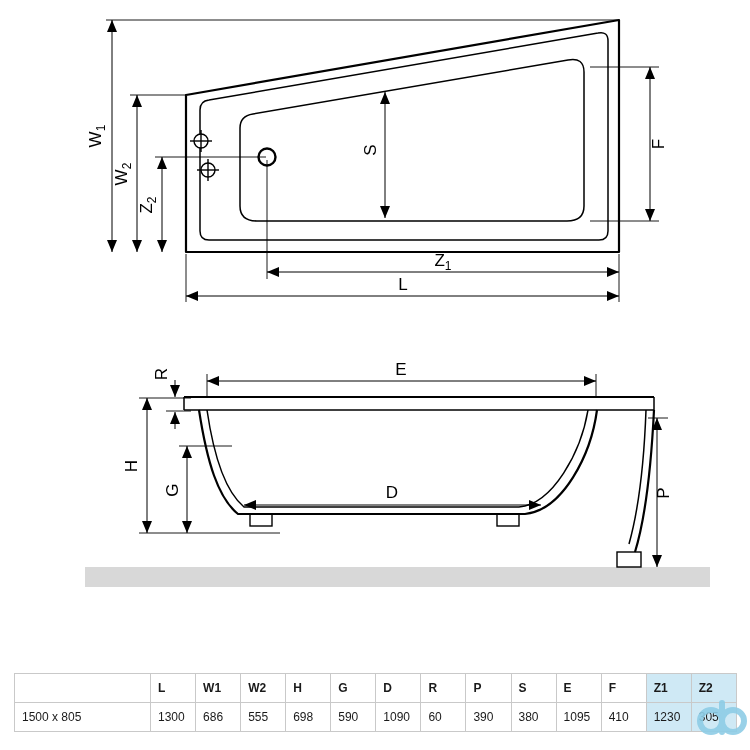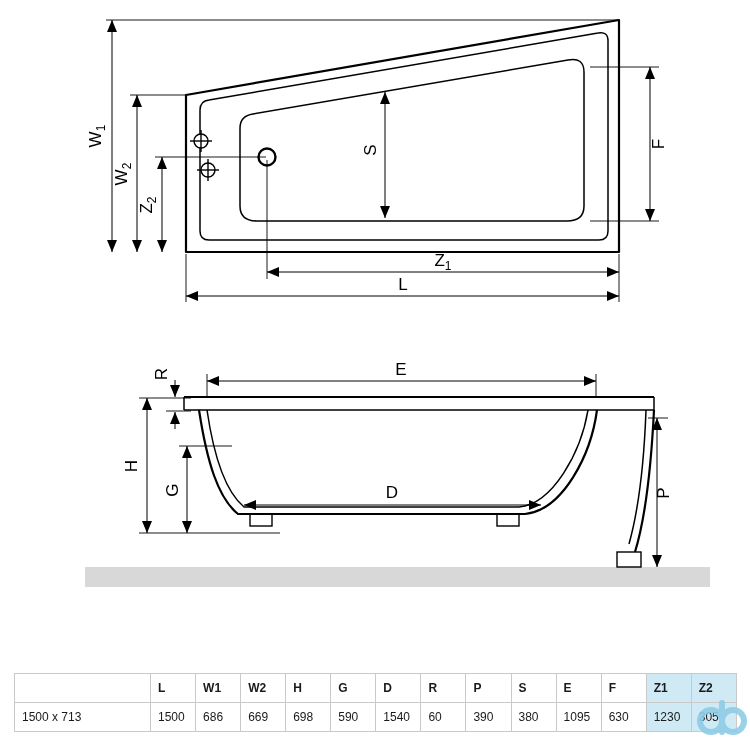--- a/index.html
+++ b/index.html
@@ -151,32 +151,32 @@
     <th>D</th>
     <th>R</th>
     <th>P</th>
     <th>S</th>
     <th>E</th>
     <th>F</th>
     <th class="hl">Z1</th>
     <th class="hl">Z2</th>
   </tr>
   <tr>
-    <td>1500 x 713</td>
-    <td>1500</td>
+    <td>1500 x 805</td>
+    <td>1300</td>
     <td>686</td>
-    <td>669</td>
+    <td>555</td>
     <td>698</td>
     <td>590</td>
-    <td>1540</td>
+    <td>1090</td>
     <td>60</td>
     <td>390</td>
     <td>380</td>
     <td>1095</td>
-    <td>630</td>
+    <td>410</td>
     <td class="hl">1230</td>
     <td class="hl">305</td>
   </tr>
 </tbody>
   </table>
 
 
 <svg id="brand-logo" viewBox="0 0 52 52">
   <circle cx="16" cy="30" r="11" fill="none" stroke="#8ecde6" stroke-width="6"></circle>
   <line x1="27" y1="12" x2="27" y2="41" stroke="#8ecde6" stroke-width="6" stroke-linecap="round"></line>

